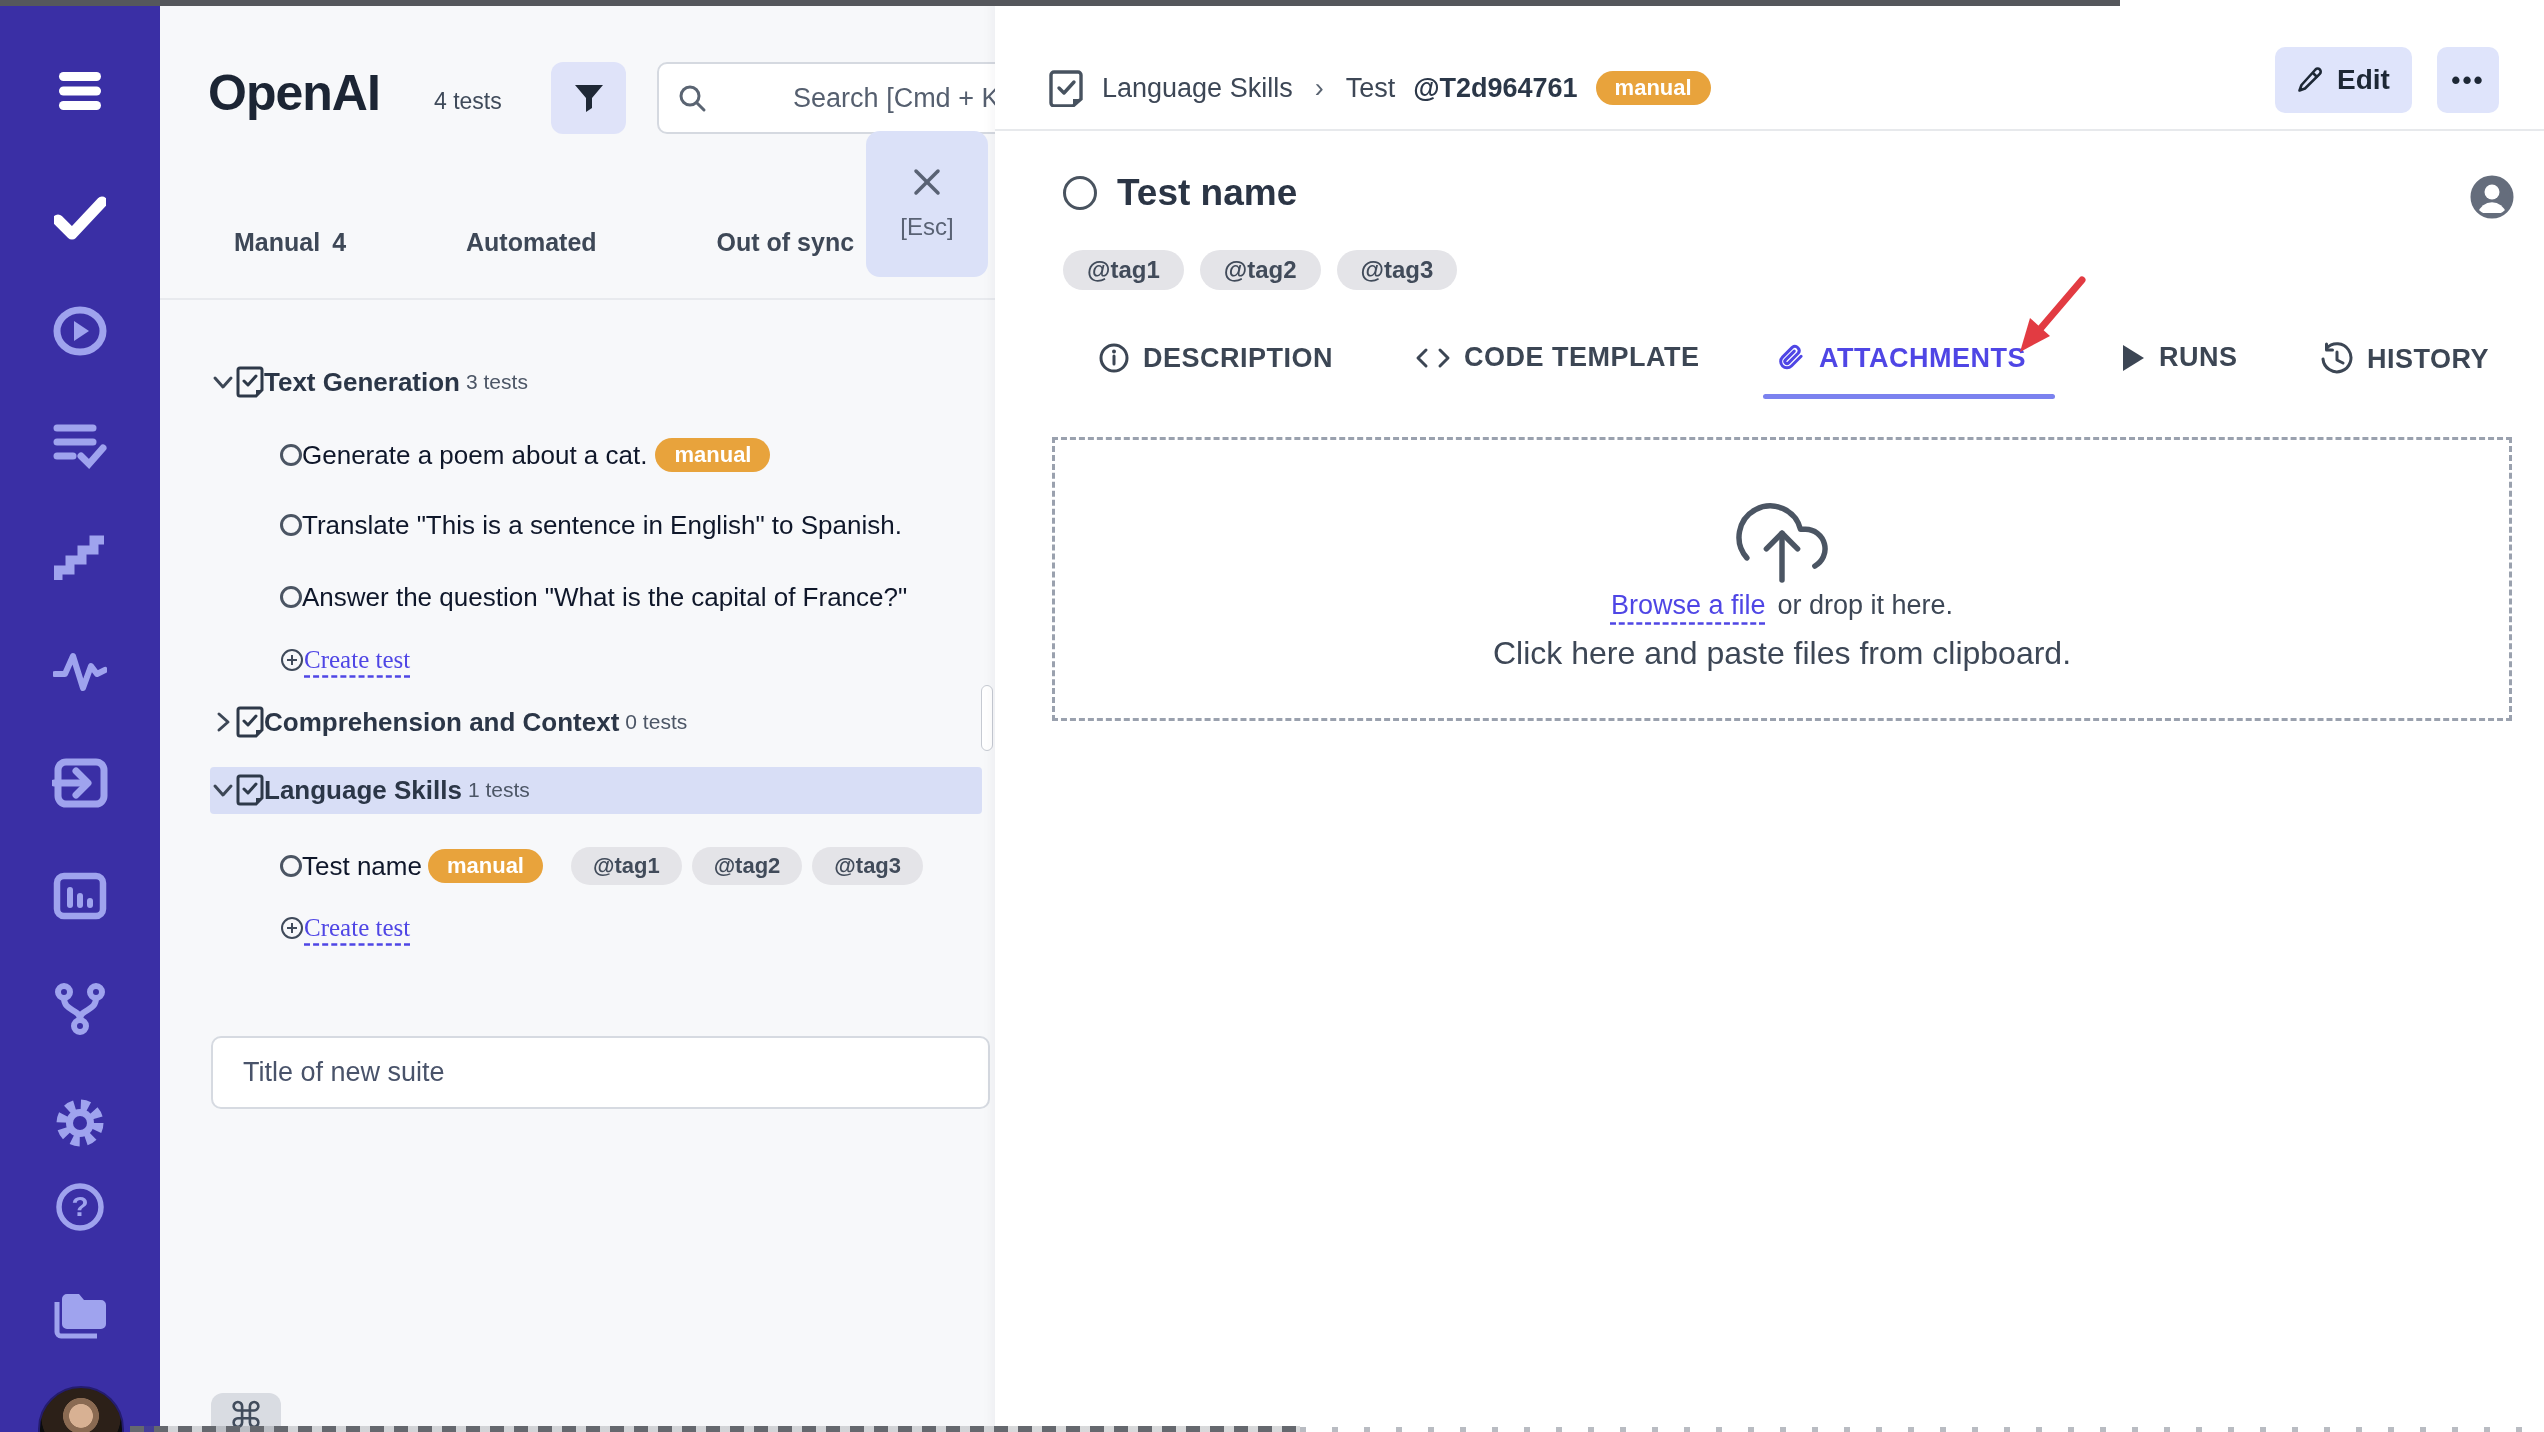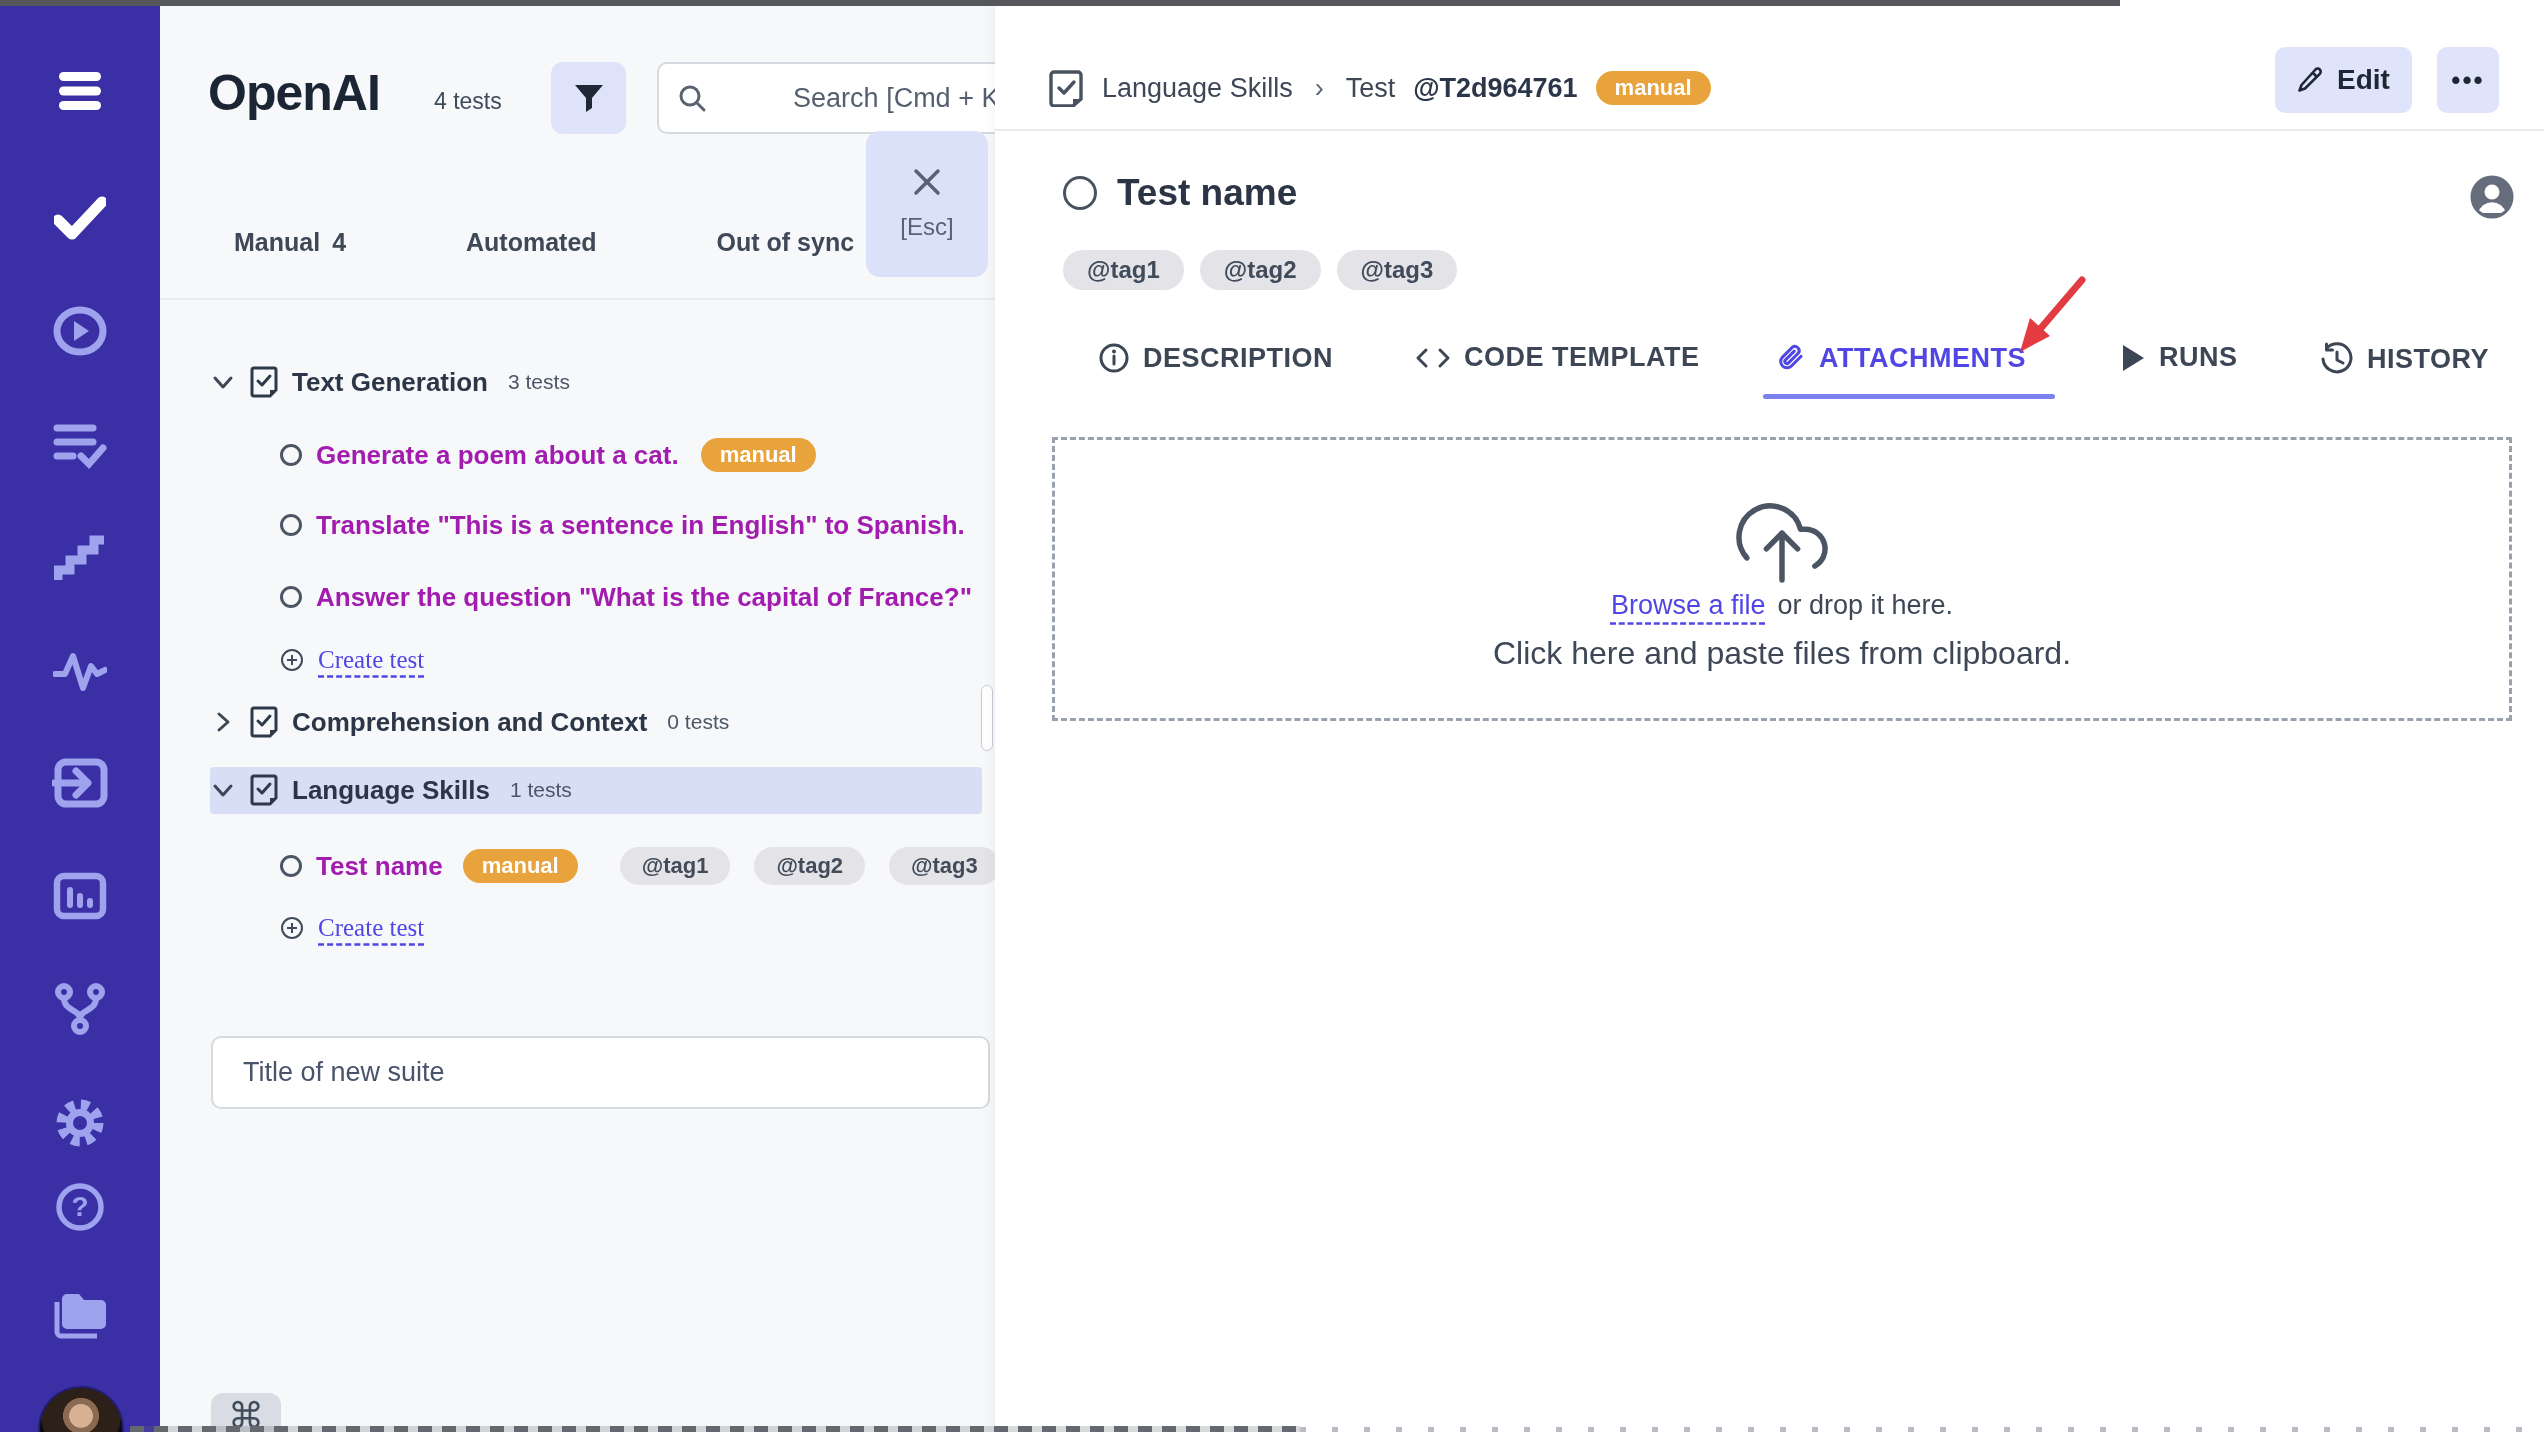--- a/index.html
+++ b/index.html
@@ -25,24 +25,24 @@
              border-radius:10px;display:flex;align-items:center;padding:0 18px;gap:14px;box-sizing:border-box;}
   .searchbox input{border:none;outline:none;flex:1;font-size:27px;font-family:"Liberation Sans",sans-serif;color:#3f4a5a;background:transparent;text-align:center;}
   .searchbox input::placeholder{color:#555f6f;opacity:1;}
   .escpop{position:absolute;left:706px;top:131px;width:122px;height:146px;background:#dbe1f8;border-radius:14px;
           display:flex;flex-direction:column;align-items:center;justify-content:center;gap:16px;z-index:5;cursor:pointer;}
   .escpop .esclabel{font-size:24px;color:#596274;}
   .ltabs{position:absolute;left:74px;top:228px;display:flex;gap:120px;white-space:nowrap;}
   .ltab{font-size:25px;font-weight:700;color:#3e4857;display:flex;gap:12px;cursor:pointer;}
   .lpdivider{position:absolute;left:0;top:298px;width:835px;height:2px;background:#e8eaee;}
 
-  .srow{position:absolute;display:flex;align-items:center;height:46px;white-space:nowrap;gap:14px;}
+  .srow{position:absolute;display:flex;align-items:center;height:46px;white-space:nowrap;}
   .suitelabel{font-size:26px;font-weight:700;color:#2b3647;}
   .suitecount{font-size:21px;font-weight:400;color:#4c5666;margin-left:6px;}
-  .testlabel{font-size:26px;font-weight:700;color:#a21caf;}
+  .testlabel{font-size:26px;font-weight:400;color:#0f172a;}
   .bullet{width:22px;height:22px;border:3px solid #4b5563;border-radius:50%;box-sizing:border-box;flex:none;}
   .badge{background:#e8a33c;color:#fff;font-size:22px;font-weight:700;border-radius:999px;padding:6px 19px;line-height:1;}
   .pill{background:#e4e4e8;color:#414b5a;font-size:22px;font-weight:600;border-radius:999px;padding:8px 22px;line-height:1;}
   .selbg{position:absolute;left:50px;top:767px;width:772px;height:47px;background:#d8def6;border-radius:4px;}
   .createlink{font-size:25px;font-weight:500;color:#4f46e5;text-decoration:underline dashed;text-underline-offset:7px;cursor:pointer;font-family:Liberation Serif, serif;}
   .lscrollthumb{position:absolute;left:821px;top:685px;width:10px;height:64px;background:#fff;border:1px solid #c6cad2;border-radius:6px;}
   .newsuite{position:absolute;left:51px;top:1036px;width:779px;height:73px;background:#fff;border:2px solid #d6dae1;
             border-radius:10px;box-sizing:border-box;display:flex;align-items:center;padding:0 28px;}
   .newsuite input{border:none;outline:none;width:100%;font-size:27px;font-family:"Liberation Sans",sans-serif;color:#3f4a5a;background:transparent;}
   .newsuite input::placeholder{color:#49536a;opacity:1;}

